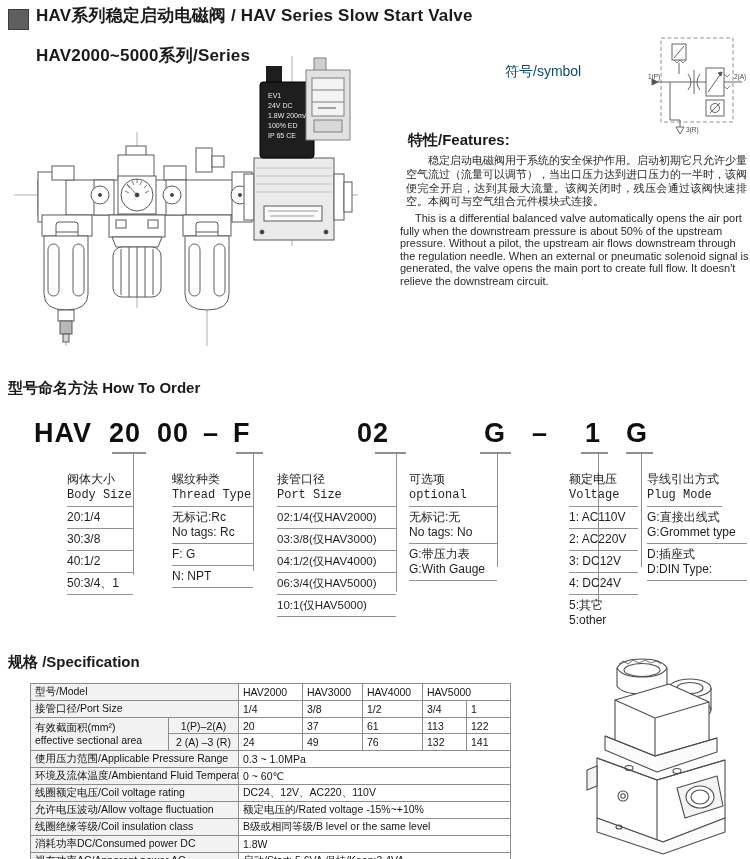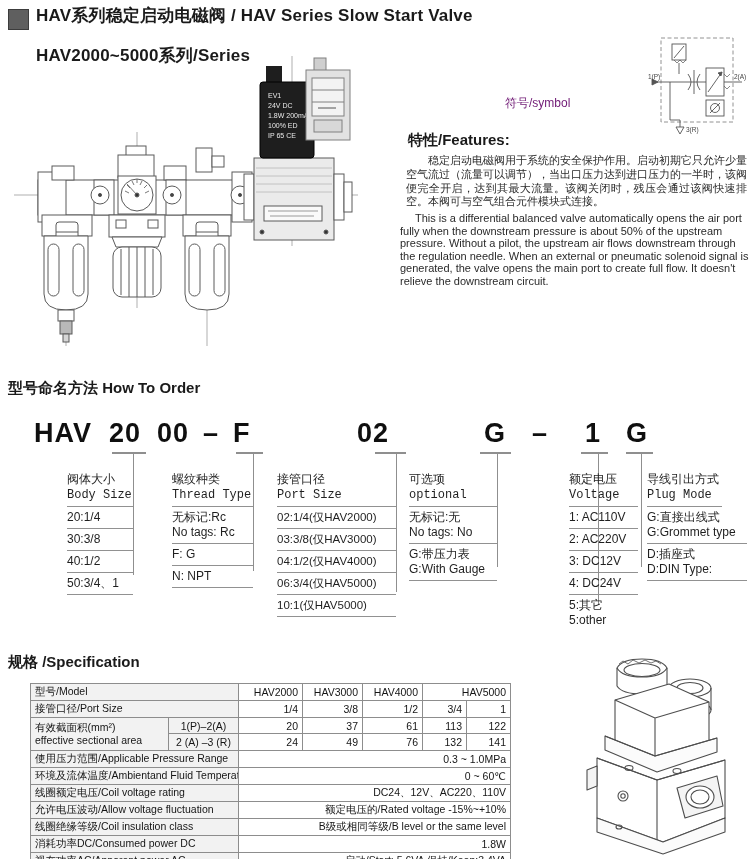--- a/index.html
+++ b/index.html
@@ -4,21 +4,21 @@
 <style>
   html,body{margin:0;padding:0;background:#9a9a9a;}
   .page{position:relative;width:750px;height:859px;background:#ffffff;overflow:hidden;
         font-family:"Liberation Sans","DejaVu Sans",sans-serif;color:#1a1a1a;margin:0 auto;}
   .abs{position:absolute;}
   
   .title-square{position:absolute;left:8px;top:9px;width:19px;height:19px;background:#5f5f5f;border:1px solid #3c3c3c;}
   .title-1{position:absolute;left:36px;top:4px;font-size:17px;font-weight:bold;letter-spacing:.2px;}
   .title-2{position:absolute;left:36px;top:26px;font-size:17px;font-weight:bold;letter-spacing:.2px;margin-top:18px;}
   
-  .symbol-label{position:absolute;left:505px;top:63px;font-size:12px;color:#701a75;margin-top:32px;}
+  .symbol-label{position:absolute;left:505px;top:63px;font-size:14px;color:#0c4a6e;}
   .features-heading{position:absolute;left:408px;top:131px;font-size:15px;font-weight:bold;}
   .features-cn{position:absolute;left:406px;top:154px;width:341px;font-size:11px;line-height:13.8px;
                text-align:justify;text-indent:22px;color:#2a2a2a;}
   .features-en{position:absolute;left:400px;top:212px;width:349px;font-size:11px;line-height:12.6px;
                text-indent:15px;color:#2a2a2a;}
   
   .hto-heading{position:absolute;left:8px;top:379px;font-size:15px;font-weight:bold;}
   .code-seg{position:absolute;top:418px;font-size:27px;font-weight:bold;color:#0f0f0f;letter-spacing:1px;white-space:nowrap;}
   .ul-line{position:absolute;top:452px;height:0;border-bottom:2px solid #8f8f8f;}
   .v-line{position:absolute;width:1px;background:#8f8f8f;}
@@ -27,21 +27,21 @@
   .oc-item{border-bottom:1px solid #919191;padding:3px 0 3px;}
   .oc-line{white-space:nowrap;}
   
   .spec-heading{position:absolute;left:8px;top:653px;font-size:15px;font-weight:bold;}
   .spec-table{position:absolute;left:30px;top:683px;width:480px;border-collapse:collapse;
               font-size:10.5px;color:#151515;table-layout:fixed;}
   .spec-table th,.spec-table td{border:1px solid #8d8d8d;padding:1px 4px;height:13.4px;
               font-weight:normal;overflow:hidden;white-space:nowrap;}
   .spec-table th.lbl{text-align:left;background:#f2f2f2;}
   .spec-table td.sub{text-align:center;background:#f2f2f2;}
-  .spec-table td.val{text-align:right;background:#ffffff;}
+  .spec-table td.val{text-align:left;background:#ffffff;}
   svg{display:block;}
 </style>
 </head>
 <body>
 
 <div class="page">
 
   <div class="title-square"></div>
   <div class="title-1">HAV系列稳定启动电磁阀 / HAV Series Slow Start Valve</div>
   <div class="title-2">HAV2000~5000系列/Series</div>

